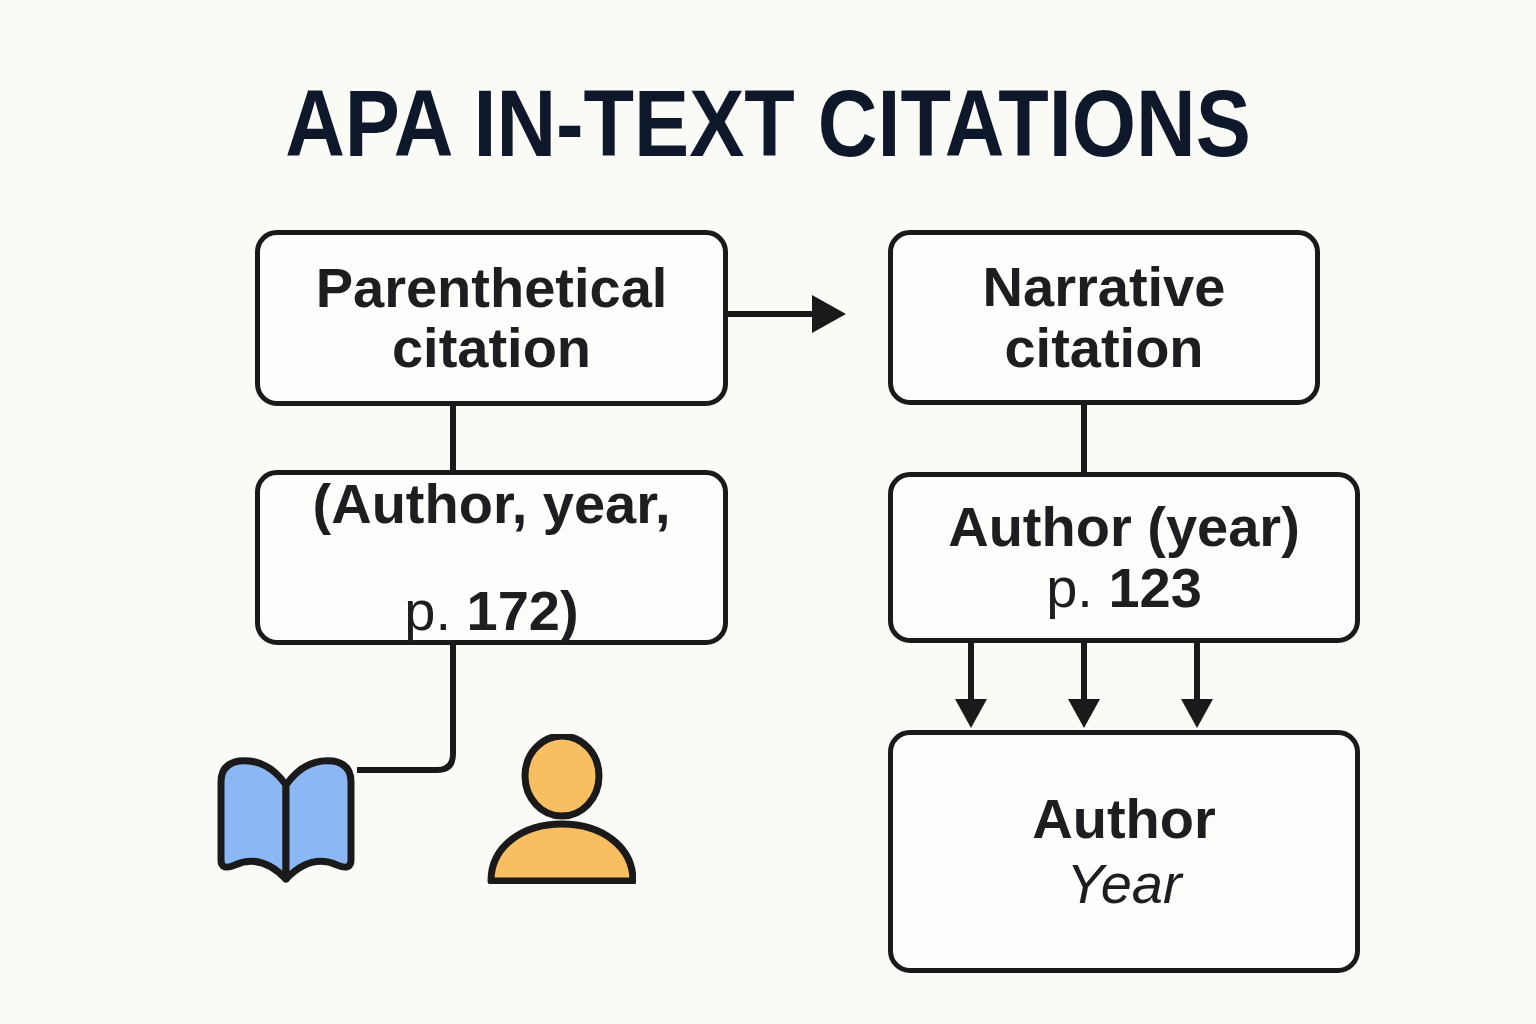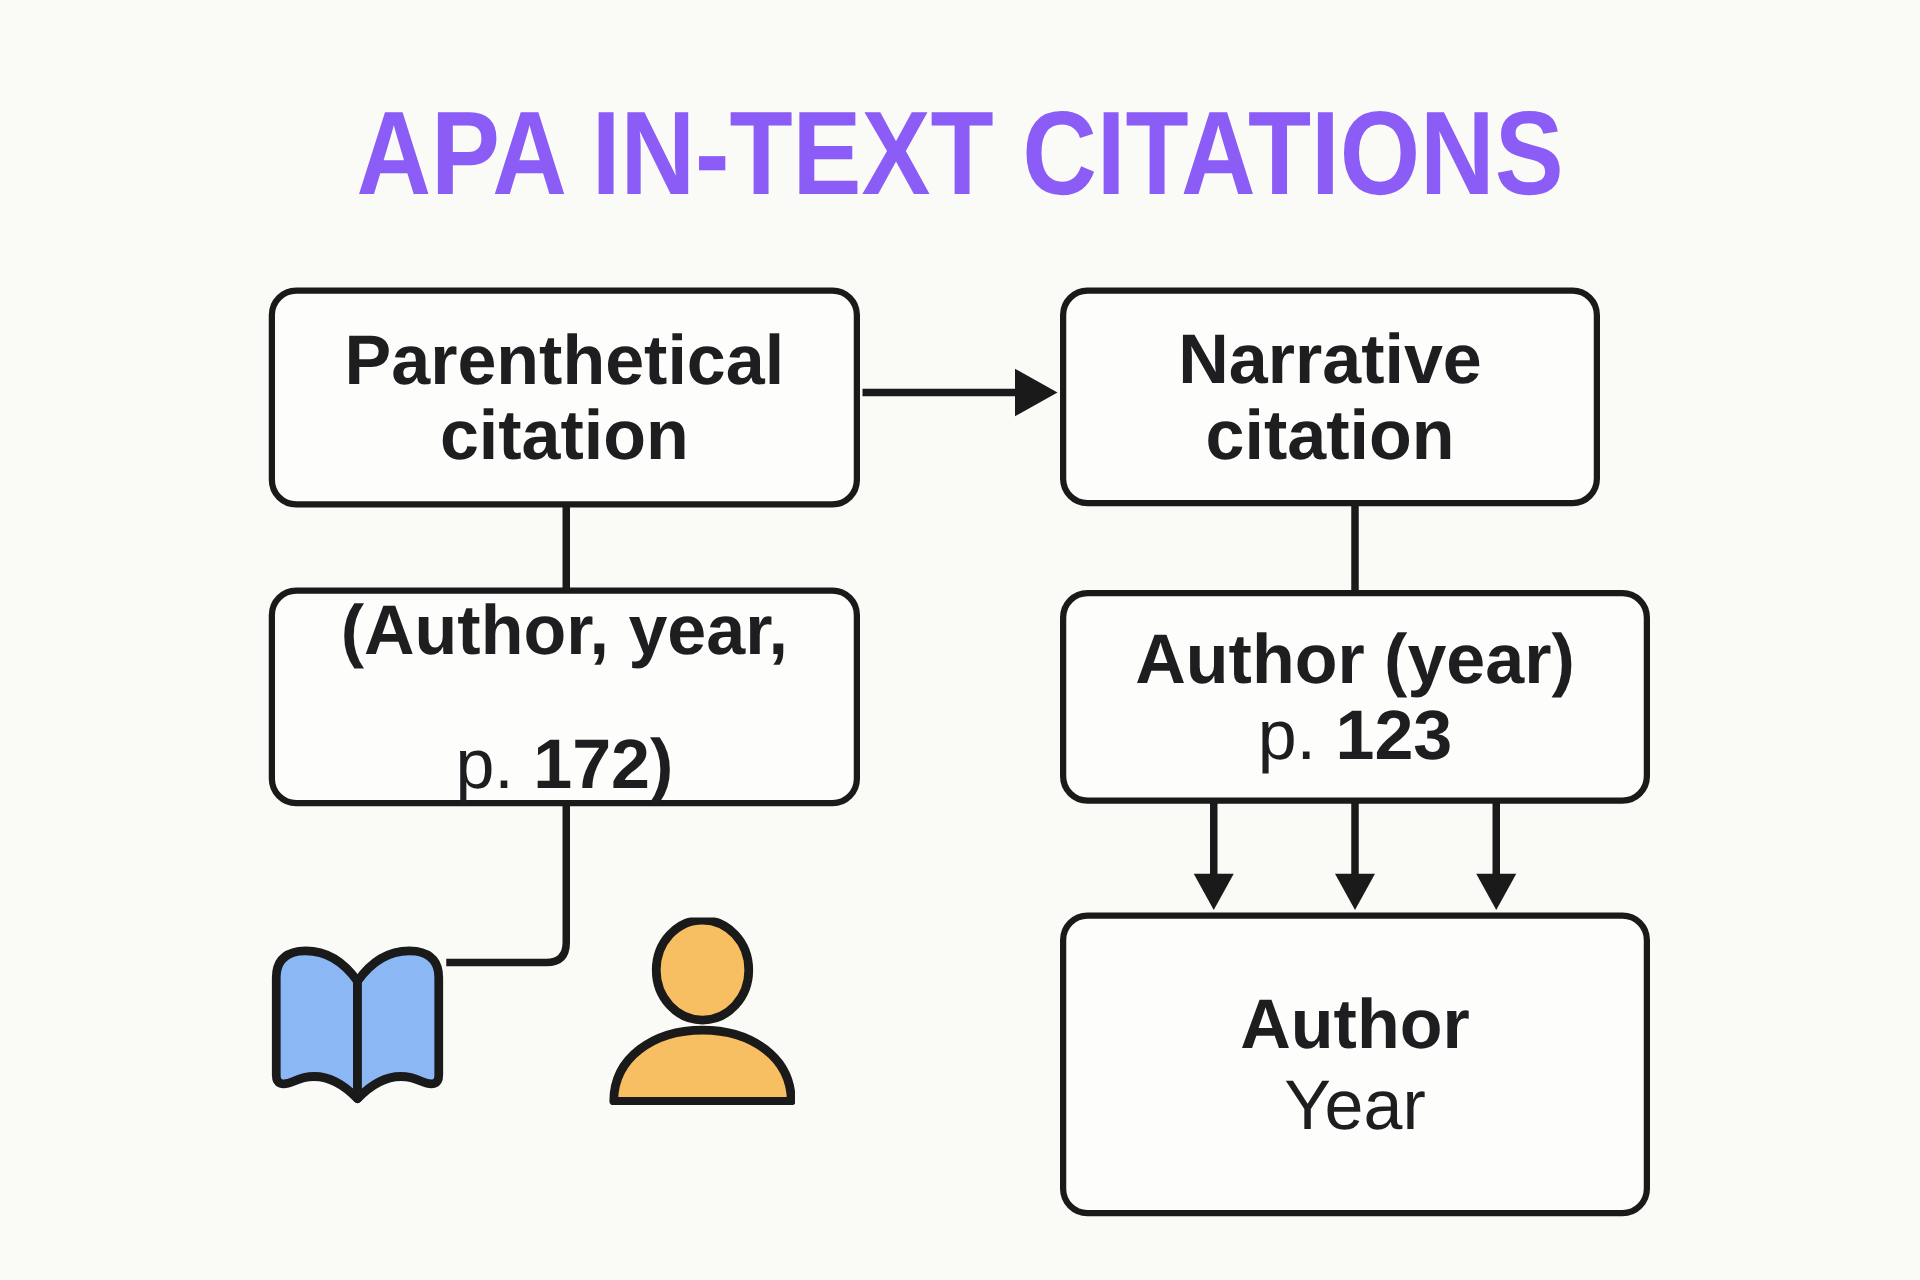--- a/index.html
+++ b/index.html
@@ -17,21 +17,21 @@
   }
   .title {
     position: absolute;
     top: 76px;
     left: 0;
     width: 1536px;
     text-align: center;
     font-size: 95px;
     font-weight: 700;
     line-height: 1;
-    color: #8b5cf6;
+    color: #0f172a;
     letter-spacing: 0;
   }
   .title > span {
     display: inline-block;
     transform: scaleX(0.87);
     transform-origin: 50% 50%;
     white-space: nowrap;
   }
   .connectors {
     position: absolute;
@@ -45,28 +45,29 @@
     border: 5px solid #1A1A1A;
     border-radius: 22px;
     display: flex;
     flex-direction: column;
     align-items: center;
     justify-content: center;
     text-align: center;
     color: #1E1E20;
     font-size: 56px;
     line-height: 1.08;
+    margin-left: 40px;
   }
   .box .pre {
     white-space: pre-line;
     font-weight: 700;
   }
   .boxline { font-weight: 700; }
   .boxline .reg { font-weight: 400; }
-  .boxline.reg { font-weight: 400; }
+  .boxline.reg { font-weight: 400; font-style: italic; }
   .box-a { left: 215px; top: 230px; width: 473px; height: 176px; }
   .box-b { left: 848px; top: 230px; width: 432px; height: 175px; }
   .box-c { left: 215px; top: 470px; width: 473px; height: 175px; gap: 47px; }
   .box-d { left: 848px; top: 472px; width: 472px; height: 171px; }
   .box-e { left: 848px; top: 730px; width: 472px; height: 243px; line-height: 1.16; }
   .icon { position: absolute; }
   .icon-book { left: 211px; top: 748px; }
   .icon-person { left: 486px; top: 734px; }
 </style>
 </head>

